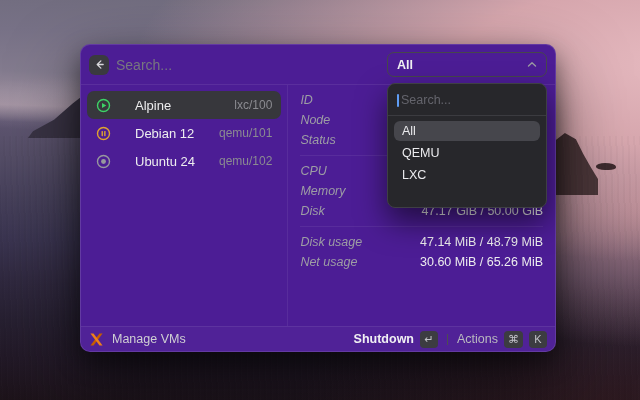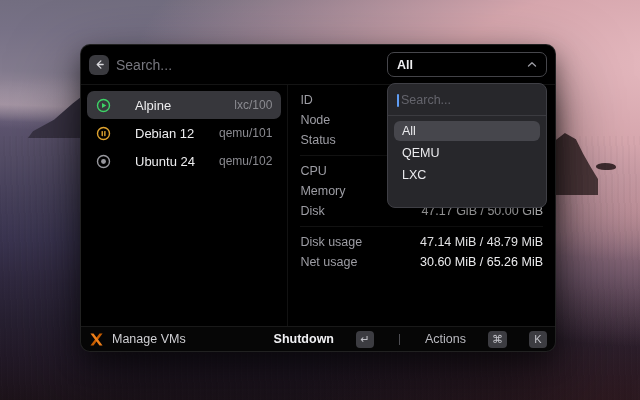--- a/index.html
+++ b/index.html
@@ -19,21 +19,21 @@
   .wallpaper::after { content:""; position:absolute; left:0; right:0; top:34%; bottom:0; opacity:.5;
     background:repeating-linear-gradient(88deg, rgba(0,0,0,0.05) 0 2px, rgba(255,255,255,0.015) 2px 3px, transparent 3px 6px); }
   .island { position:absolute; left:28px; top:90px; width:62px; height:48px; background:#393344;
     clip-path:polygon(100% 0, 100% 100%, 0 100%, 8% 86%, 42% 62%, 72% 28%); }
   .rocks { position:absolute; left:552px; top:133px; width:46px; height:62px; background:#4b3639;
     clip-path:polygon(0 16%, 28% 0, 52% 10%, 68% 34%, 84% 55%, 100% 74%, 100% 100%, 0 100%); }
   .rock-small { position:absolute; left:596px; top:163px; width:20px; height:7px; background:#3e2b2e; border-radius:50% 60% 40% 50%; }
 
   
   .window { position:absolute; left:80px; top:44px; width:476px; height:308px;
-    background:#000000; border:1px solid rgba(255,255,255,0.13); border-radius:10px;
+    background:#4c1d95; border:1px solid rgba(255,255,255,0.13); border-radius:10px;
     box-shadow:0 30px 70px rgba(0,0,0,0.55), 0 10px 25px rgba(0,0,0,0.45);
     display:flex; flex-direction:column; color:#ececee; }
 
   
   .topbar { height:40px; flex:0 0 40px; display:flex; align-items:center; gap:7px;
     padding:0 8px; border-bottom:1px solid rgba(255,255,255,0.08); }
   .back-btn { width:20px; height:20px; border:none; border-radius:6px; background:#3a3a3f;
     color:#d9d9dd; display:flex; align-items:center; justify-content:center; cursor:pointer; flex:0 0 auto; }
   .main-search { flex:1; background:transparent; border:none; outline:none; color:#ececee;
     font-size:14px; font-family:inherit; }
@@ -48,30 +48,30 @@
   .vm-list { flex:0 0 182px; border-right:1px solid rgba(255,255,255,0.07); padding:6px; }
   .vm-row { height:28px; display:flex; align-items:center; gap:24px; padding:0 9px;
     border-radius:7px; cursor:pointer; }
   .vm-row.selected { background:#37373c; }
   .vm-name { font-size:13px; font-weight:500; color:#ededef; white-space:nowrap; }
   .vm-badge { margin-left:auto; font-size:12px; color:#8b8b91; }
   .vm-icon { width:15px; height:15px; flex:0 0 15px; display:flex; }
 
   .details { flex:1; padding:5px 12px 0 12px; min-width:0; }
   .d-row { height:20px; display:flex; align-items:center; justify-content:space-between; }
-  .d-label { font-size:12.5px; color:#9d9da4; }
+  .d-label { font-size:12.5px; color:#9d9da4;font-style:italic; }
   .d-value { font-size:12.5px; font-weight:500; color:#ececee; white-space:nowrap; }
   .d-divider { height:1px; background:rgba(255,255,255,0.07); margin:5px 0; }
 
   
   .footer { flex:0 0 25px; border-top:1px solid rgba(255,255,255,0.08);
     background:rgba(255,255,255,0.025); border-radius:0 0 10px 10px;
     display:flex; align-items:center; padding:0 8px; gap:8px; }
   .footer-app { font-size:12.5px; color:#cfcfd3; }
-  .footer-right { margin-left:auto; display:flex; align-items:center; gap:22px; }
+  .footer-right { margin-left:auto; display:flex; align-items:center; gap:6px; }
   .action-label { font-size:12.5px; font-weight:600; color:#f0f0f3; background:none; border:none;
     font-family:inherit; cursor:pointer; }
   .action-label.secondary { color:#b9b9bf; font-weight:500; }
   .key-badge { height:17px; min-width:18px; padding:0 4px; background:#3c3c41; border-radius:4px;
     color:#c2c2c8; font-size:11px; display:flex; align-items:center; justify-content:center; }
   .footer-sep { width:1px; height:11px; background:#4d4d52; margin:0 3px; }
 
   
   .dropdown { position:absolute; top:38px; right:8px; width:160px; background:#27272b;
     border:1px solid #3f3f45; border-radius:8px; box-shadow:0 14px 30px rgba(0,0,0,0.55);

